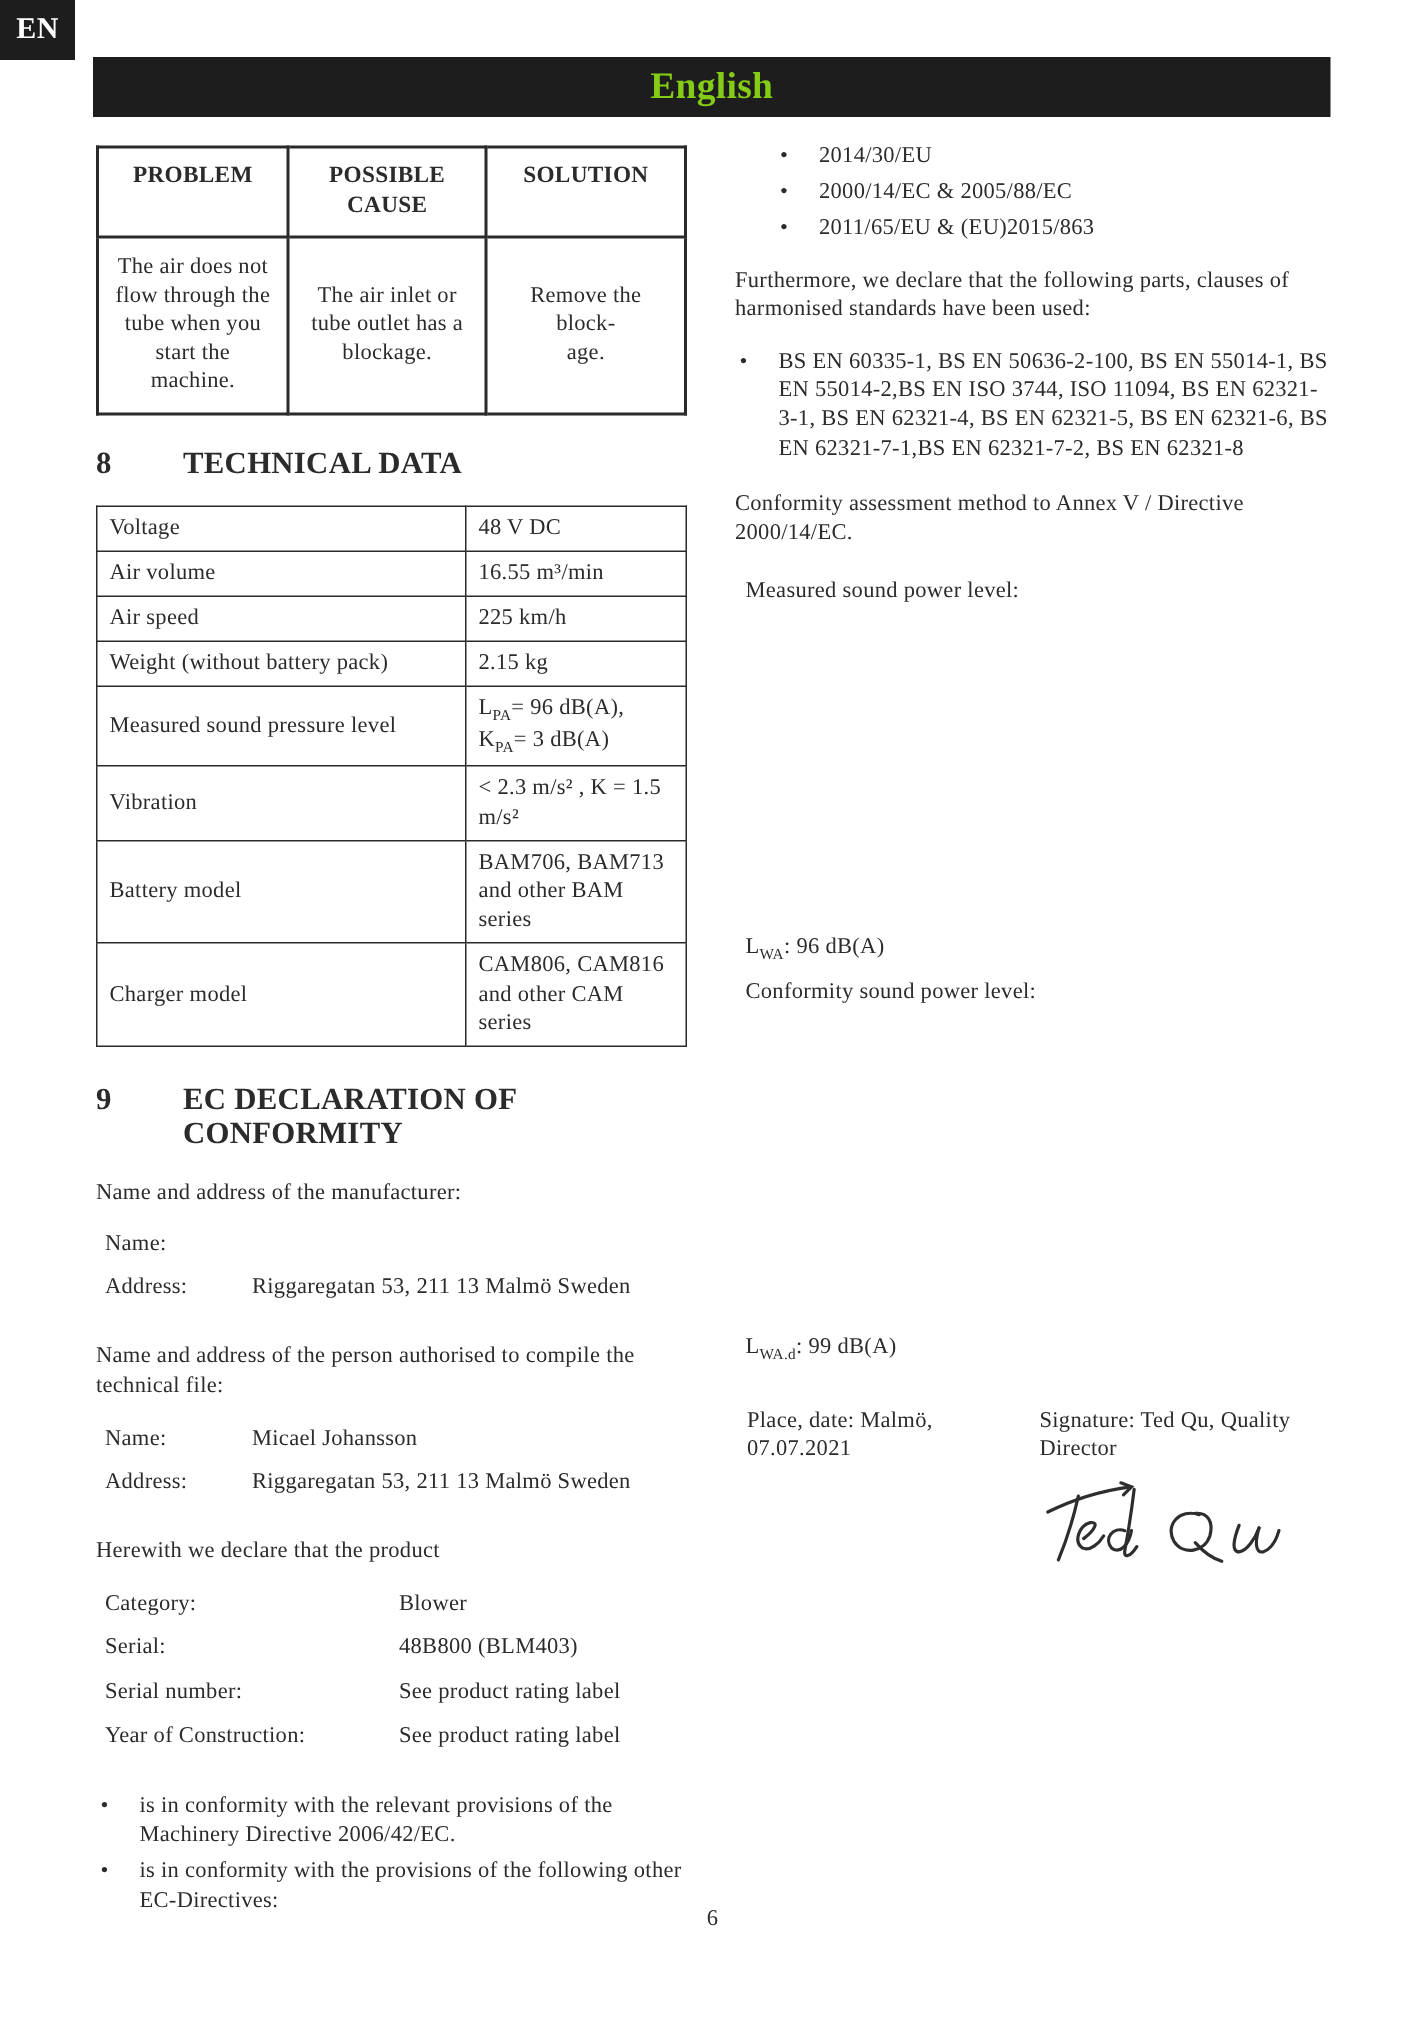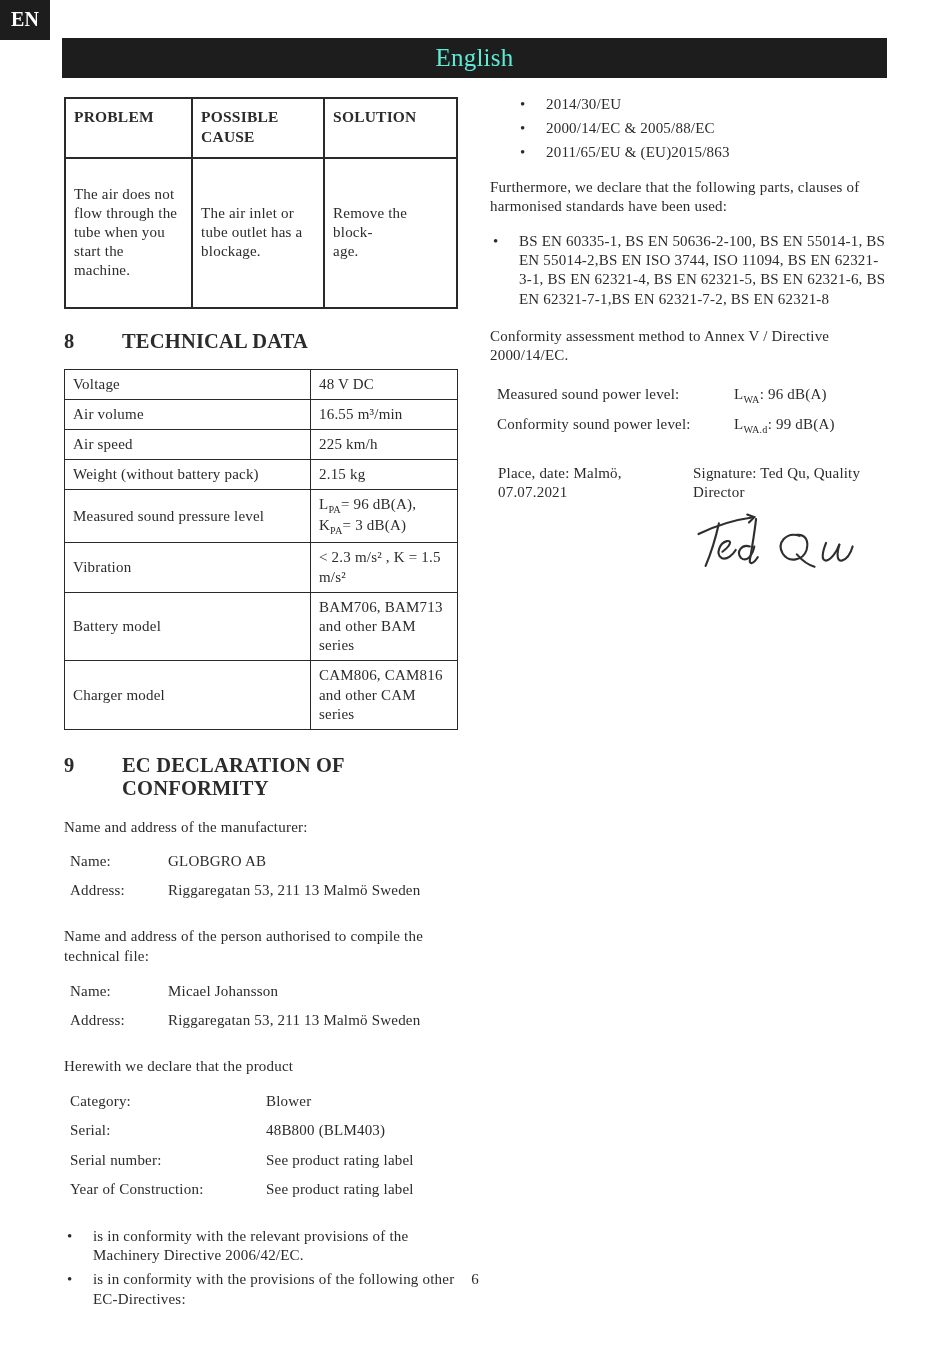--- a/index.html
+++ b/index.html
@@ -17,41 +17,41 @@
 
   
   .lang-badge {
     position:absolute; left:0; top:38; width:50px; height:40px;
     background:#1d1d1d; color:#fff;
     display:flex; align-items:center; justify-content:center;
     font-weight:bold; font-size:20px;
   }
   .title-bar {
     position:absolute; left:62px; top:38px; width:825px; height:40px;
-    background:#1d1d1d; color:#5eead4;
+    background:#1d1d1d; color:#84cc16;
     display:flex; align-items:center; justify-content:center;
-    font-weight:normal; font-size:25px;
+    font-weight:bold; font-size:25px;
   }
 
   
   .content {
     position:absolute; top:90px; left:64px; right:64px;
     display:flex; gap:32px;
   }
   .col-left  { width:394px; flex:0 0 394px; }
   .col-right { width:396px; flex:0 0 396px; }
 
   
   table { border-collapse:collapse; width:100%; }
   .trouble-table { margin-top:7px; }
   .trouble-table th, .trouble-table td {
-    border:2px solid #2a2a2a; text-align:left; font-size:15px;
+    border:2px solid #2a2a2a; text-align:center; font-size:15px;
   }
   .trouble-table th { padding:8px 8px 10px 8px; vertical-align:top; font-size:15.5px; }
-  .trouble-table td { padding:26px 8px; vertical-align:middle; }
+  .trouble-table td { padding:10px 8px; vertical-align:middle; }
   .tt-col1 { width:126px; } .tt-col2 { width:135px; } .tt-col3 { width:133px; }
 
   .tech-table { margin-top:16px; }
   .tech-table td {
     border:1.4px solid #2a2a2a; padding:5px 8px; vertical-align:middle;
   }
   .tech-label { width:229px; }
 
   
   .section-heading {
@@ -69,21 +69,21 @@
   .def-row .def-value { flex:1; }
 
   .bullet-row { display:flex; margin-top:5px; }
   .bullet-glyph { flex:0 0 26px; padding-left:3px; }
   .bullet-text { flex:1; }
   .bullet-row.indent { padding-left:27px; }
 
   
   .rc-bullets { margin-top:2px; }
   .rc-para { margin-top:15px; }
-  .sound-row { display:flex; padding-left:7px; margin-top:9px; }
+  .sound-row { display:flex; padding-left:7px; margin-top:9px;flex-direction:column; }
   .sound-row .sound-label { flex:0 0 237px; }
   .sound-block { margin-top:20px; }
   .place-sig-row { display:flex; margin-top:28px; padding-left:8px; }
   .place-block { flex:0 0 195px; }
   .sig-block { margin-left:auto; width:193px; }
   .signature-wrap { margin-left:200px; margin-top:8px; width:180px; height:62px; }
   .signature-wrap svg { width:100%; height:100%; }
 
   sub { font-size:68%; }
 
@@ -165,21 +165,20 @@
       <div class="section-heading" style="margin-top:24px;">
         <span class="sec-num">9</span>
         <span class="preline">EC DECLARATION OF
 CONFORMITY</span>
       </div>
 
       <div class="para" style="margin-top:18px;">Name and address of the manufacturer:</div>
 
       <div class="def-row" style="margin-top:15px;">
         <span class="def-label">Name:</span>
-        <span class="def-value">GLOBGRO AB</span>
       </div>
       <div class="def-row">
         <span class="def-label">Address:</span>
         <span class="def-value">Riggaregatan 53, 211 13 Malmö Sweden</span>
       </div>
 
       <div class="para" style="margin-top:27px;">Name and address of the person authorised to compile the technical file:</div>
 
       <div class="def-row" style="margin-top:16px;">
         <span class="def-label">Name:</span>

